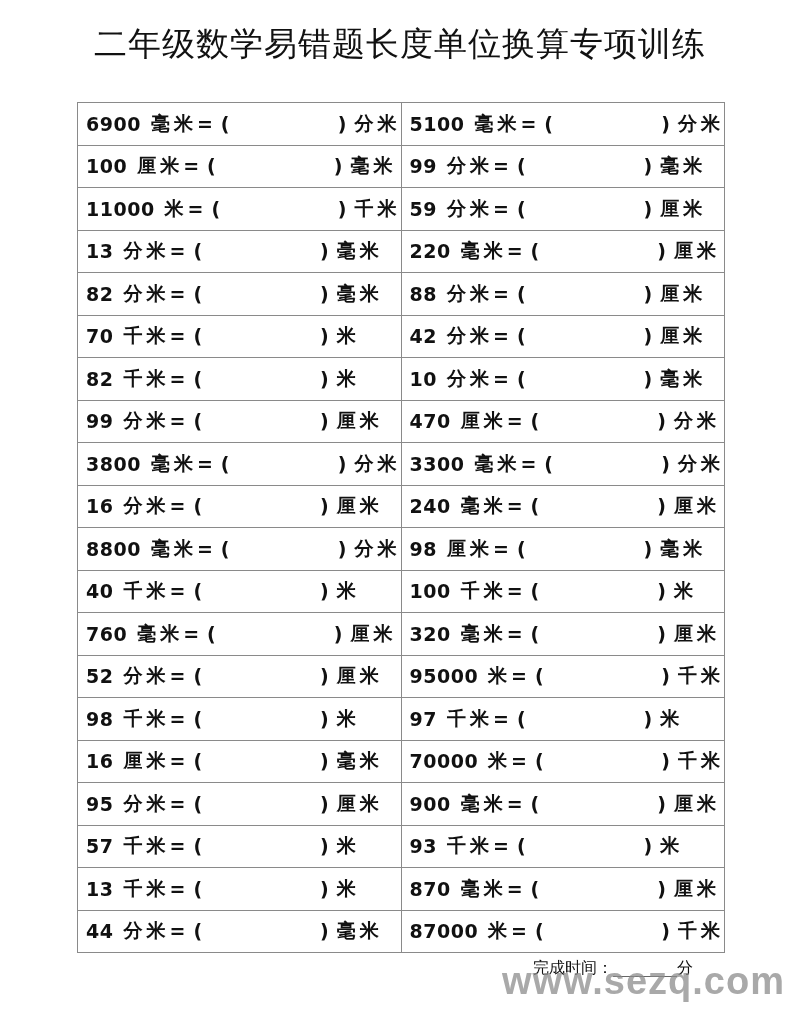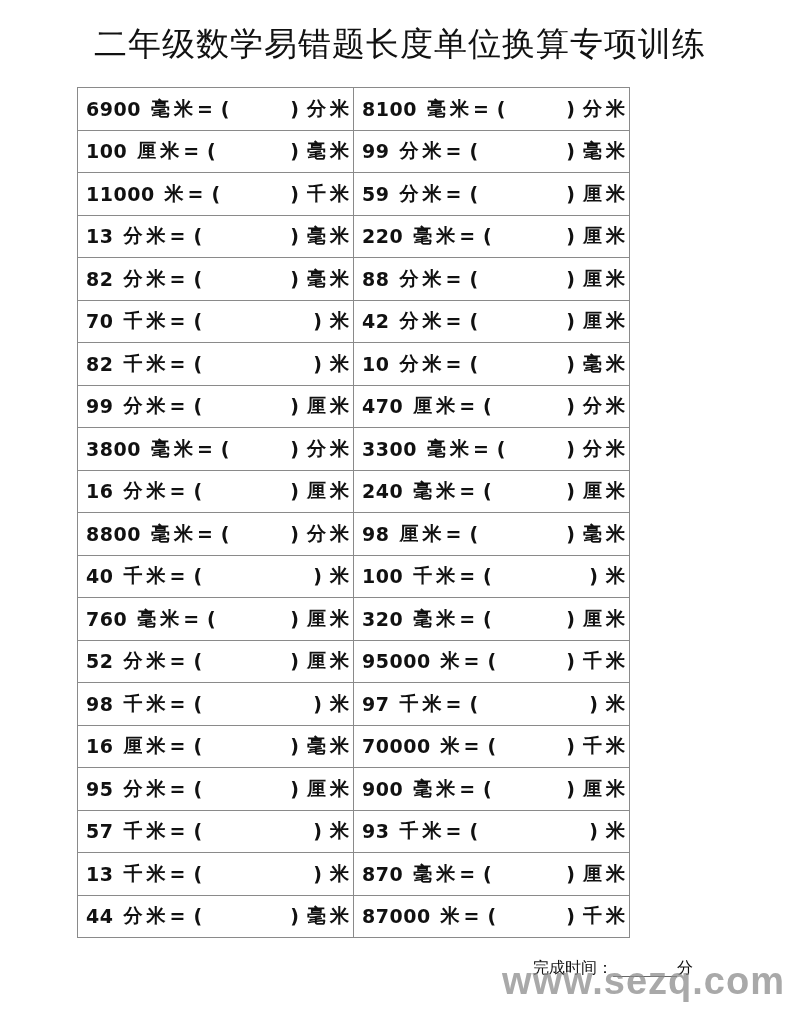--- a/index.html
+++ b/index.html
@@ -1,21 +1,21 @@
 <!DOCTYPE html>
 <html><head>
 <meta charset="utf-8">
 <style>
   html, body { margin: 0; padding: 0; background: #ffffff; }
   body { width: 800px; height: 1035px; position: relative; overflow: hidden;
          font-family: "DejaVu Sans", "Liberation Sans", sans-serif; color: #111; }
   .title { position: absolute; left: 0; top: 22px; width: 800px; text-align: center;
            font-family: Liberation Mono, monospace;
            font-size: 33px; letter-spacing: 1px; color: #111; }
-  table.sheet { position: absolute; left: 77px; top: 87px; width: 553px; height: 830px;
+  table.sheet { position: absolute; left: 77px; top: 102px; width: 648px; height: 830px;
                 border-collapse: collapse; table-layout: fixed; }
   table.sheet td { border: 1.5px solid #8a8a8a; padding: 0 0 0 8px; height: 41.5px;
                    font-size: 19px; font-weight: bold; white-space: nowrap; position: relative; }
   .q { display: flex; align-items: center; height: 100%; }
   .num { letter-spacing: 0.5px; }
   .from { margin-left: 10px; letter-spacing: 4px; }
   .eq { margin-left: 0px; }
   .lp { margin-left: 8px; }
   .blank { display: inline-block; }
   .rp { }
@@ -40,21 +40,21 @@
       <span class="from">毫米</span>
       <span class="eq">=</span>
       <span class="lp">(</span>
       <span class="blank" style="width:118px"></span>
       <span class="rp">)</span>
       <span class="to">分米</span>
     </div>
         </td>
         <td>
           <div class="q">
-      <span class="num">8100</span>
+      <span class="num">5100</span>
       <span class="from">毫米</span>
       <span class="eq">=</span>
       <span class="lp">(</span>
       <span class="blank" style="width:118px"></span>
       <span class="rp">)</span>
       <span class="to">分米</span>
     </div>
         </td>
       </tr>
       <tr>

